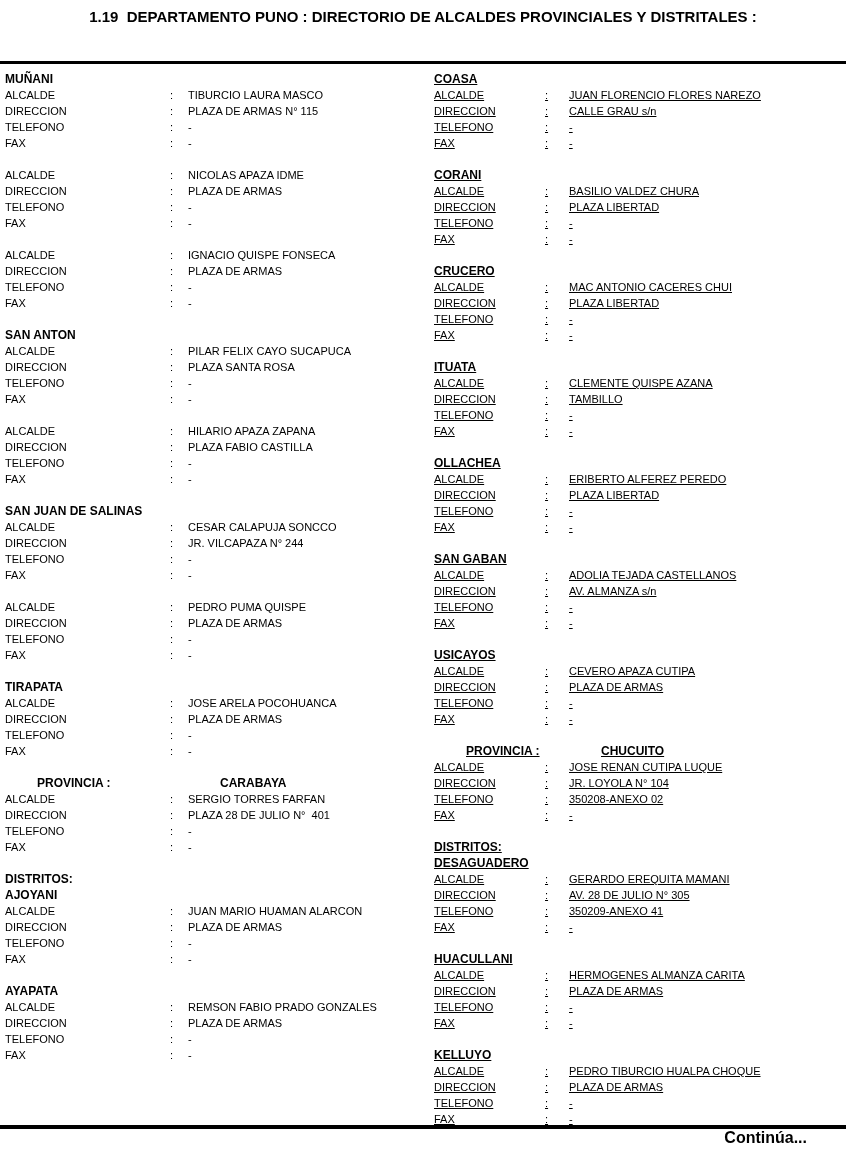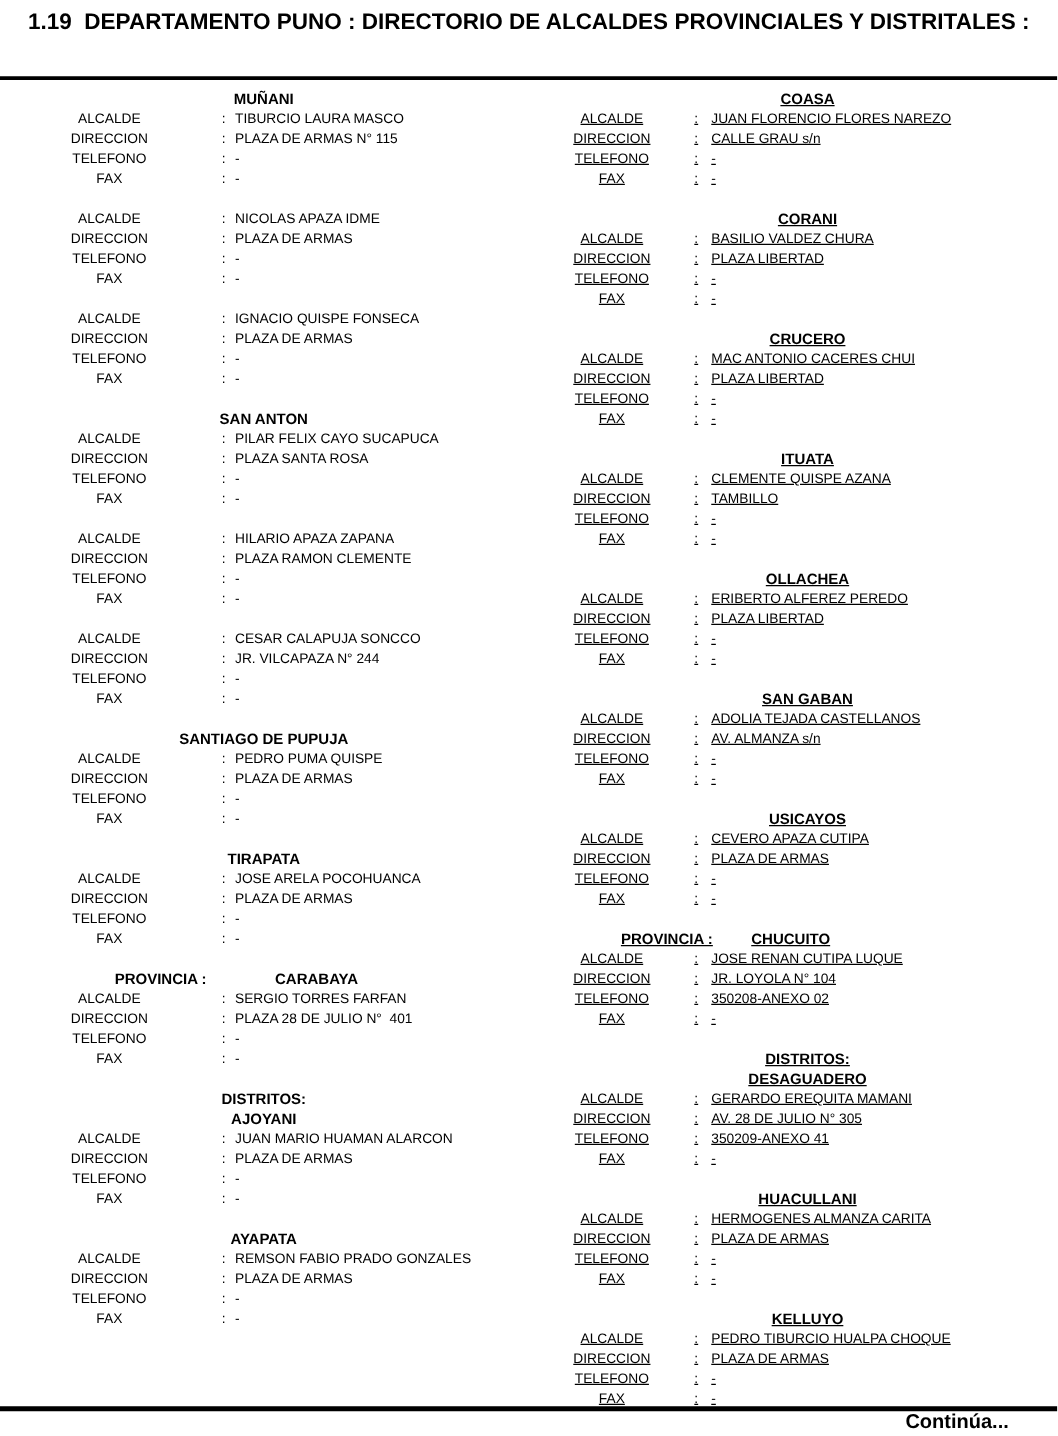--- a/index.html
+++ b/index.html
@@ -6,26 +6,26 @@
   .page{
     position:relative;
     width:846px;height:1149px;
     background:#ffffff;
     color:#000000;
     font-family:"Liberation Sans",sans-serif;
     overflow:hidden;
   }
   .title-block{padding-top:8px;text-align:center;}
   .doc-title,.doc-subtitle{
-    font-weight:bold;font-size:18px;line-height:18px;white-space:pre-wrap;
+    font-weight:bold;font-size:15px;line-height:18px;white-space:pre-wrap;
   }
   .rule{position:absolute;left:0;width:846px;background:#000;}
   .rule-top{top:61px;height:3px;}
   .rule-bottom{top:1125px;height:4px;}
-  .col{position:absolute;top:71px;text-align:center;}
+  .col{position:absolute;top:71px;}
   #col-left{left:5px;width:412px;}
   #col-right{left:434px;width:424px;text-decoration:underline;}
   .section{margin-bottom:16px;}
   .sec-head{font-weight:bold;font-size:12px;line-height:16px;white-space:pre;}
   .prov{display:flex;padding-left:32px;}
   .prov-label{flex:none;}
   #col-left .prov-label{width:183px;}
   #col-right .prov-label{width:135px;}
   .row{display:flex;font-size:11px;line-height:16px;}
   .lbl{flex:none;}
@@ -143,34 +143,35 @@
       </div>
       <div class="section">
         <div class="row">
           <span class="lbl">ALCALDE</span>
           <span class="colon">:</span>
           <span class="val">HILARIO APAZA ZAPANA</span>
         </div>
         <div class="row">
           <span class="lbl">DIRECCION</span>
           <span class="colon">:</span>
-          <span class="val">PLAZA RAMON CLEMENTE</span>
-        </div>
-        <div class="row">
-          <span class="lbl">TELEFONO</span>
-          <span class="colon">:</span>
-          <span class="val">-</span>
-        </div>
-        <div class="row">
-          <span class="lbl">FAX</span>
-          <span class="colon">:</span>
-          <span class="val">-</span>
-        </div>
-      </div>
-      <div class="section">
+          <span class="val">PLAZA FABIO CASTILLA</span>
+        </div>
+        <div class="row">
+          <span class="lbl">TELEFONO</span>
+          <span class="colon">:</span>
+          <span class="val">-</span>
+        </div>
+        <div class="row">
+          <span class="lbl">FAX</span>
+          <span class="colon">:</span>
+          <span class="val">-</span>
+        </div>
+      </div>
+      <div class="section">
+        <div class="sec-head">SAN JUAN DE SALINAS</div>
         <div class="row">
           <span class="lbl">ALCALDE</span>
           <span class="colon">:</span>
           <span class="val">CESAR CALAPUJA SONCCO</span>
         </div>
         <div class="row">
           <span class="lbl">DIRECCION</span>
           <span class="colon">:</span>
           <span class="val">JR. VILCAPAZA N° 244</span>
         </div>
@@ -179,21 +180,20 @@
           <span class="colon">:</span>
           <span class="val">-</span>
         </div>
         <div class="row">
           <span class="lbl">FAX</span>
           <span class="colon">:</span>
           <span class="val">-</span>
         </div>
       </div>
       <div class="section">
-        <div class="sec-head">SANTIAGO DE PUPUJA</div>
         <div class="row">
           <span class="lbl">ALCALDE</span>
           <span class="colon">:</span>
           <span class="val">PEDRO PUMA QUISPE</span>
         </div>
         <div class="row">
           <span class="lbl">DIRECCION</span>
           <span class="colon">:</span>
           <span class="val">PLAZA DE ARMAS</span>
         </div>

